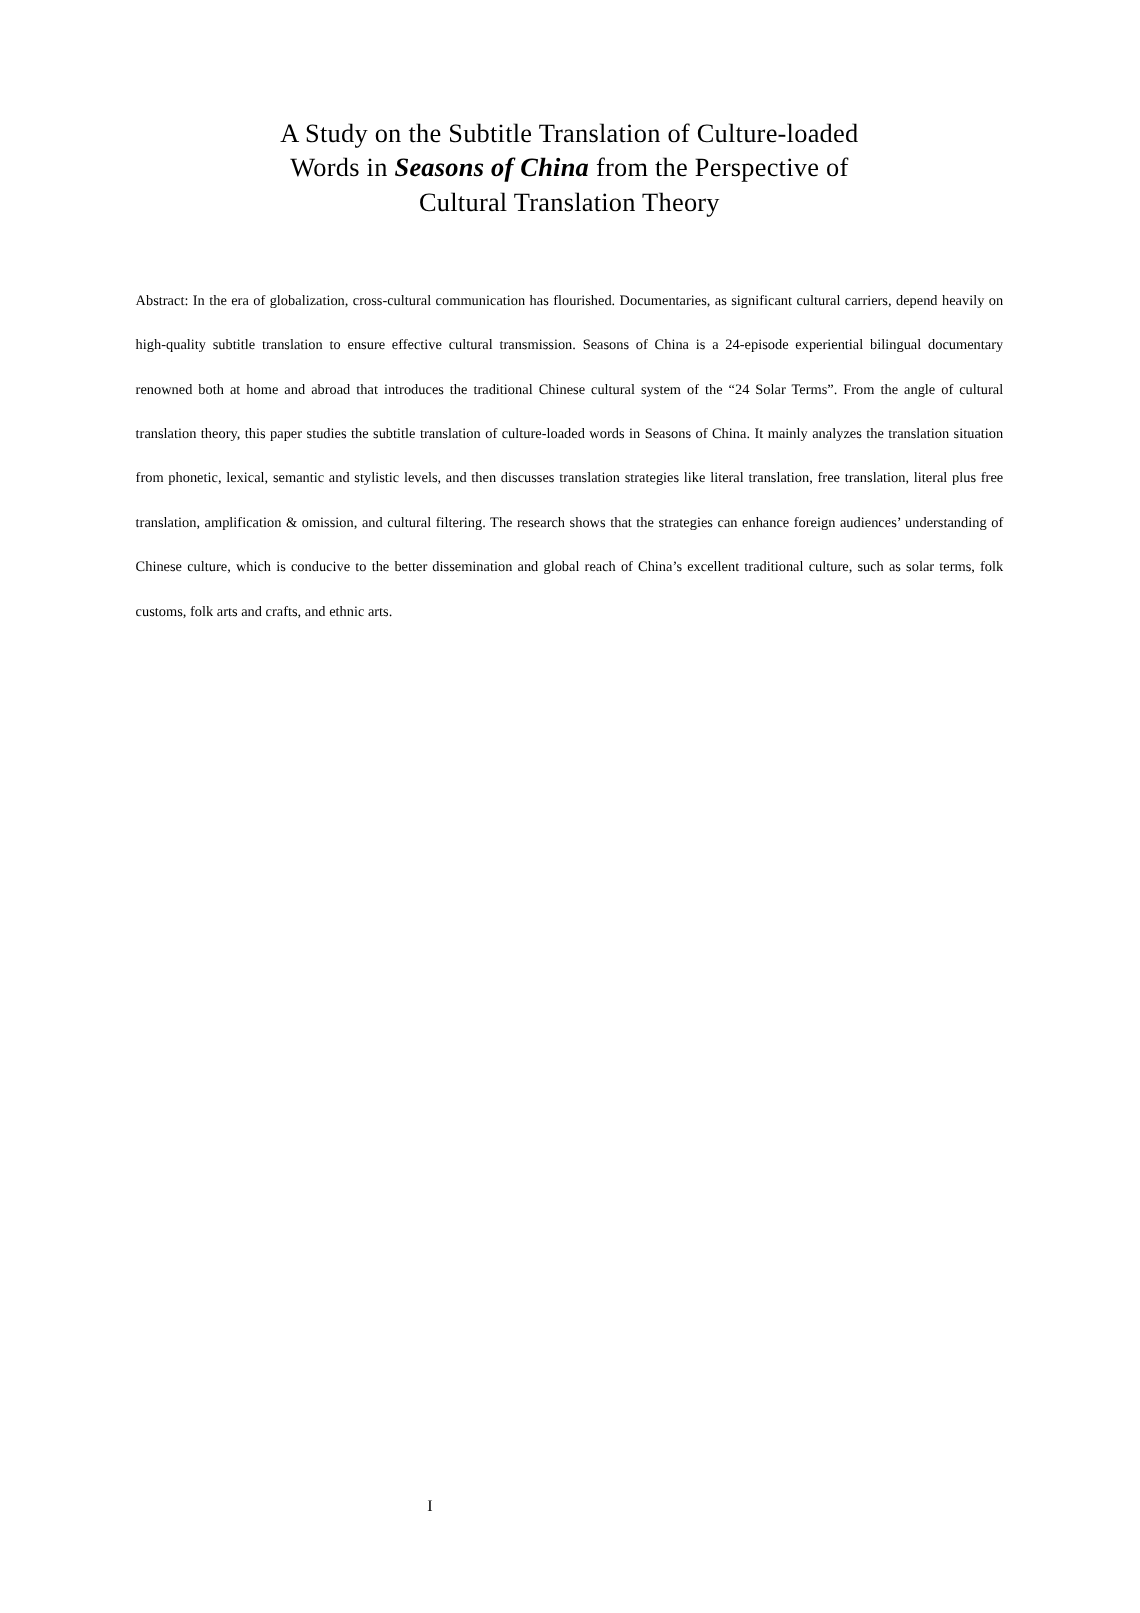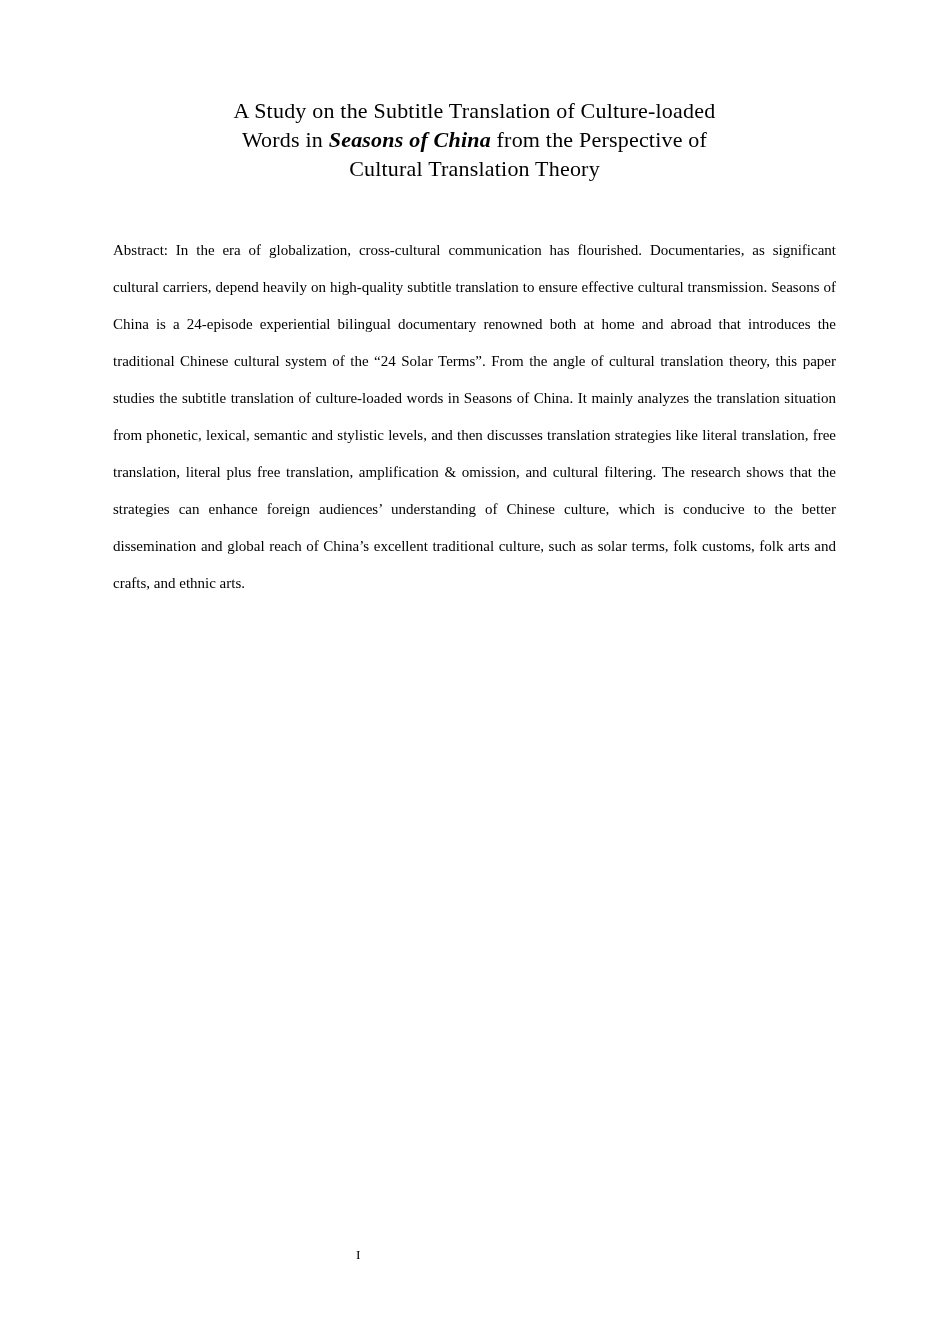--- a/index.html
+++ b/index.html
@@ -23,21 +23,21 @@
     margin-top: 96px;
     text-align: center;
     font-size: 22px;
     line-height: 29px;
     font-weight: bold;
     white-space: pre-line;
     letter-spacing: 0.2px;
   }
   .abstract {
     margin-top: 49px;
-    font-size: 15px;
+    font-size: 12px;
     line-height: 37px;
     text-align: justify;
     text-justify: inter-word;
   }
   .keywords {
     margin-top: 22px;
     font-size: 16.5px;
     line-height: 25px;
     text-align: justify;
     text-justify: inter-word;

